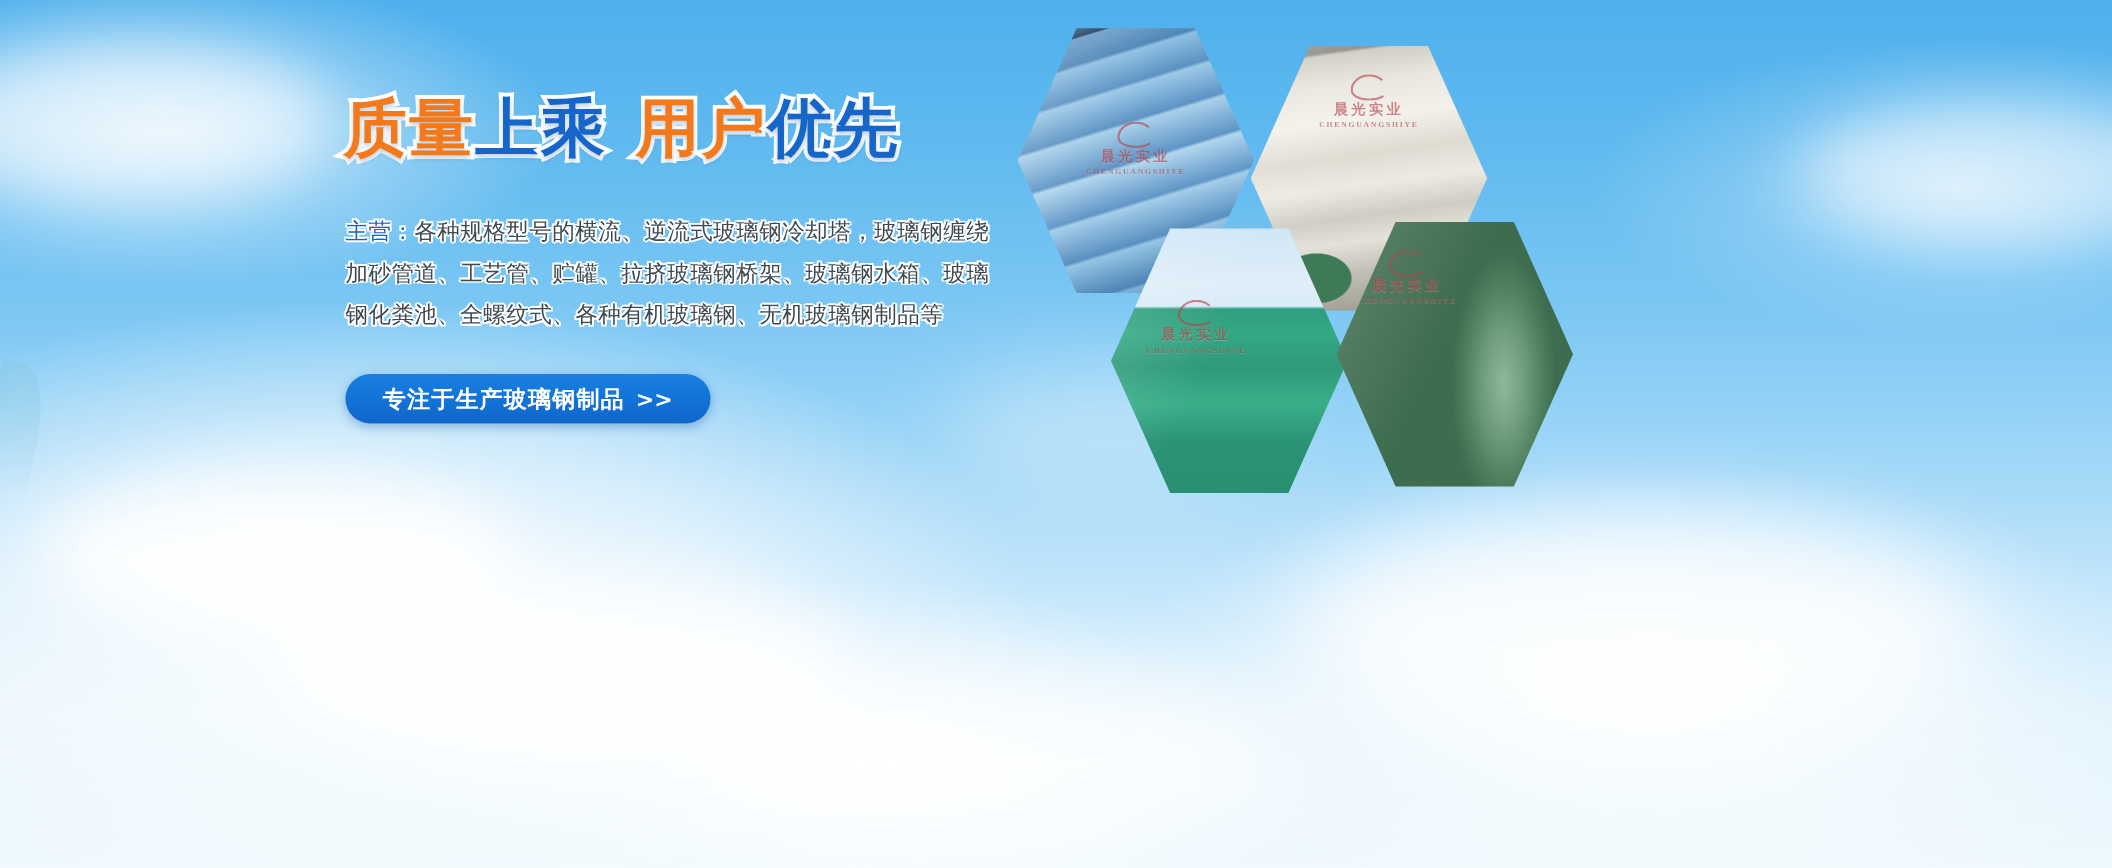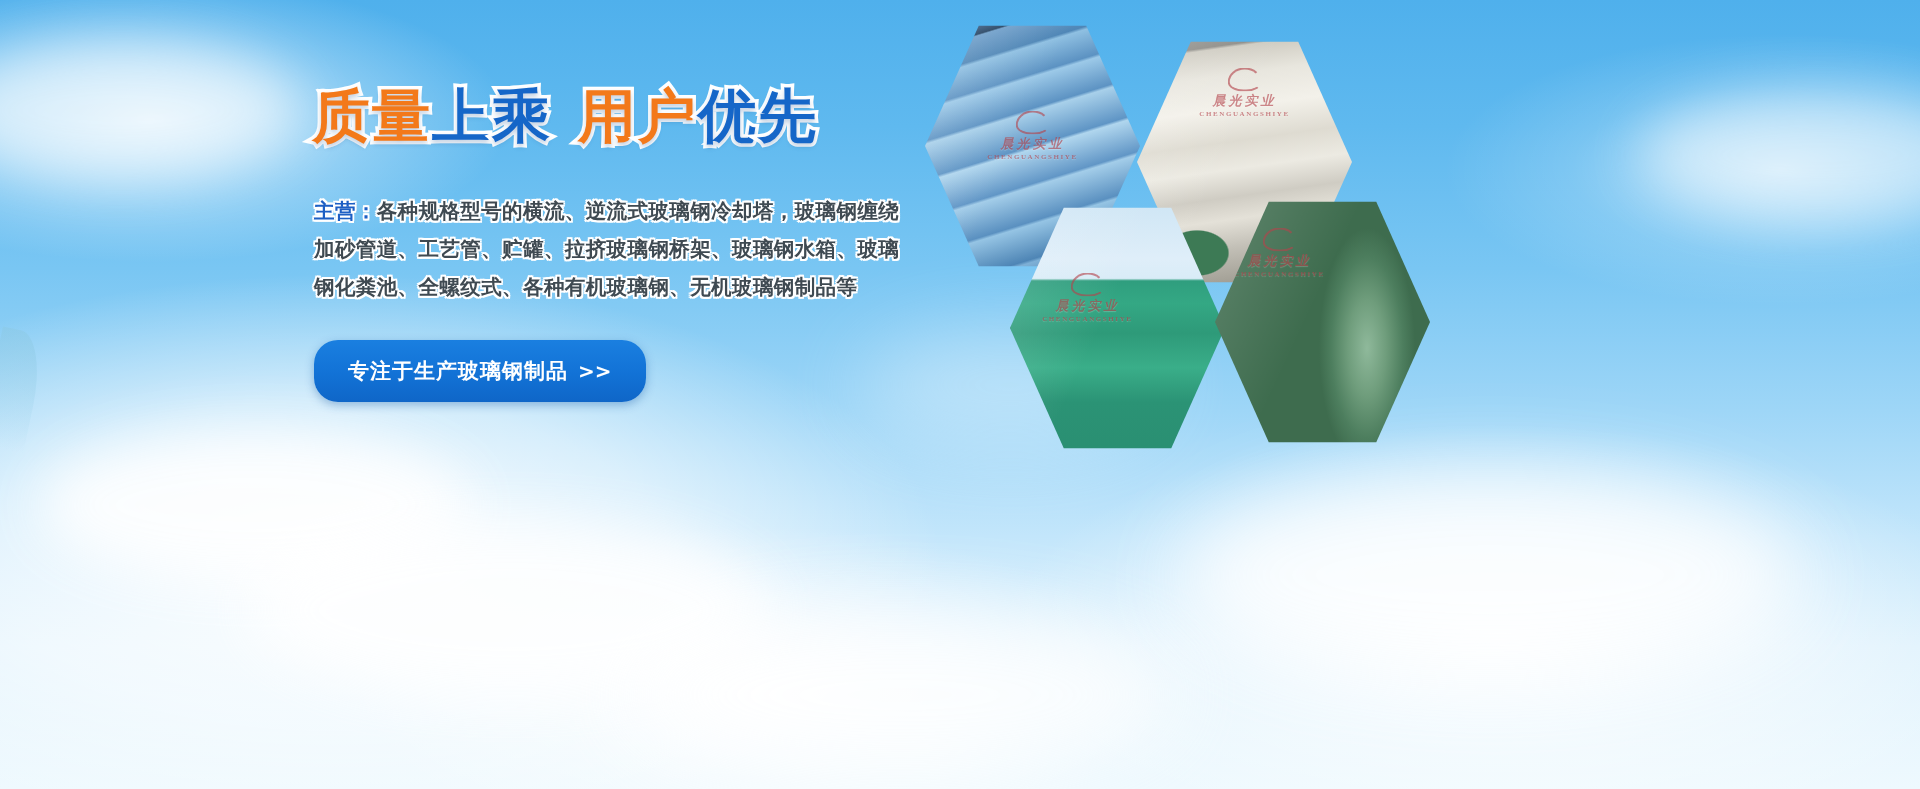--- a/index.html
+++ b/index.html
@@ -19,48 +19,48 @@
   }
   
   .cloud{position:absolute;border-radius:50%;background:#fff;filter:blur(26px);pointer-events:none;}
   .cloud2{position:absolute;border-radius:50%;background:#fff;filter:blur(40px);pointer-events:none;}
 
   
   .text-block{position:absolute;left:308px;top:88px;width:620px;}
   .headline{
     font-size:58px;font-weight:700;line-height:1;letter-spacing:2px;
     white-space:nowrap;margin:0 0 0 4px;
-    font-family:Liberation Serif, serif;
+    font-family:Liberation Sans, sans-serif;
   }
   .headline span{
     display:inline-block;
     -webkit-text-stroke:7px #ffffff;
     paint-order:stroke fill;
     text-shadow:0 3px 5px rgba(40,90,150,.30);
   }
   .hl-o{color:#f3791a;}
   .hl-b{color:#1566c8;}
   .hl-gap{width:26px;display:inline-block;-webkit-text-stroke:0;}
 
   .desc{
     margin:46px 0 0 6px;width:590px;
-    font-size:20.5px;line-height:38px;font-weight:700;letter-spacing:.4px;
+    font-size:20.5px;line-height:38px;font-weight:400;letter-spacing:.4px;
     color:#3f4a52;
     text-shadow:
       -1.6px -1.6px 0 #fff, 1.6px -1.6px 0 #fff,
       -1.6px 1.6px 0 #fff,  1.6px 1.6px 0 #fff,
       0 -1.8px 0 #fff, 0 1.8px 0 #fff,
       -1.8px 0 0 #fff, 1.8px 0 0 #fff;
   }
   .desc .lead{color:#1d5fc4;}
 
   .cta{
     display:inline-flex;align-items:center;justify-content:center;
     margin:34px 0 0 6px;
-    height:62px;padding:0 34px;border-radius:24px;border:none;
+    height:45px;padding:0 34px;border-radius:24px;border:none;
     background:linear-gradient(180deg,#1a7fe0 0%,#1272d6 55%,#0f66c8 100%);
     color:#fff;font-size:21px;font-weight:700;letter-spacing:1px;
     font-family:"DejaVu Sans","Liberation Sans",sans-serif;
     box-shadow:0 3px 10px rgba(12,80,160,.35);
     cursor:pointer;white-space:nowrap;
   }
   .cta .arrows{margin-left:10px;font-weight:700;letter-spacing:0;font-size:20px;}
 
   
   .hex-cluster{position:absolute;left:915px;top:8px;width:520px;height:420px;}
@@ -137,21 +137,21 @@
     position:absolute;left:50%;top:46%;transform:translate(-50%,-50%);
     text-align:center;color:#b4444c;opacity:.62;pointer-events:none;
     font-family:"DejaVu Sans","Liberation Sans",sans-serif;
     text-shadow:0 1px 1px rgba(255,255,255,.35);
   }
   .wm .wm-mark{
     display:block;width:30px;height:20px;margin:0 auto 1px auto;
     border:2px solid #b4444c;border-radius:50% 50% 46% 46%/60% 60% 40% 40%;
     border-right-color:transparent;
   }
-  .wm .wm-cn{display:block;font-size:13px;font-weight:700;letter-spacing:3px;line-height:16px;font-style:italic;}
+  .wm .wm-cn{display:block;font-size:13px;font-weight:700;letter-spacing:3px;line-height:16px;}
   .wm .wm-en{display:block;font-size:7px;font-weight:700;letter-spacing:1.6px;line-height:10px;font-family:Liberation Serif, serif;}
   #hex2 .wm{top:22%;} #hex3 .wm{left:36%;top:38%;} #hex4 .wm{left:30%;top:22%;}
 
   
   .leaf{
     position:absolute;left:-10px;top:330px;width:46px;height:120px;
     background:linear-gradient(180deg, rgba(140,200,225,.45), rgba(200,232,245,0));
     border-radius:0 60% 0 60%;transform:rotate(12deg);pointer-events:none;
   }
 </style>

